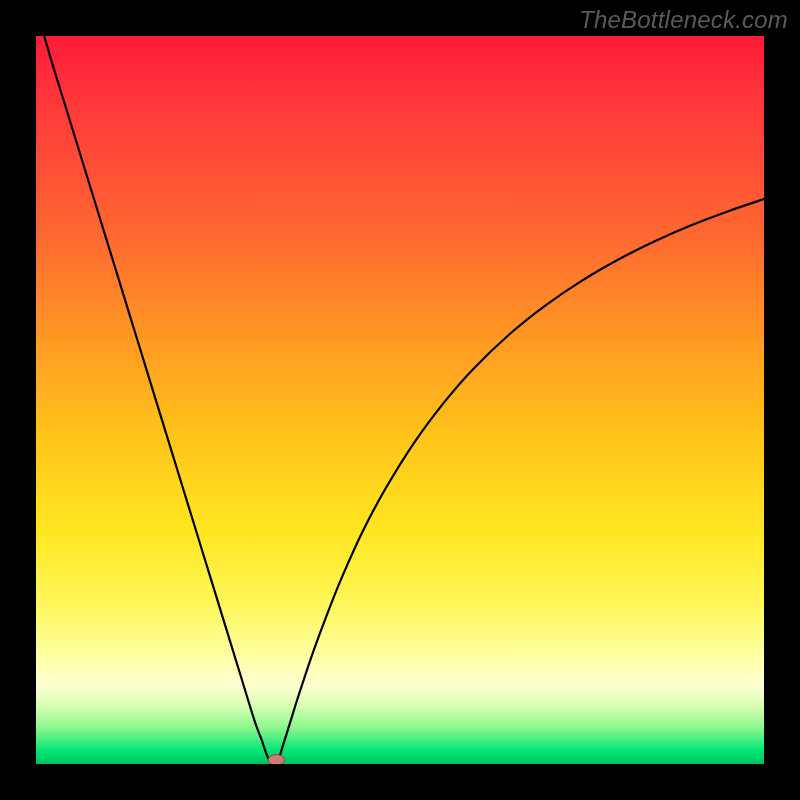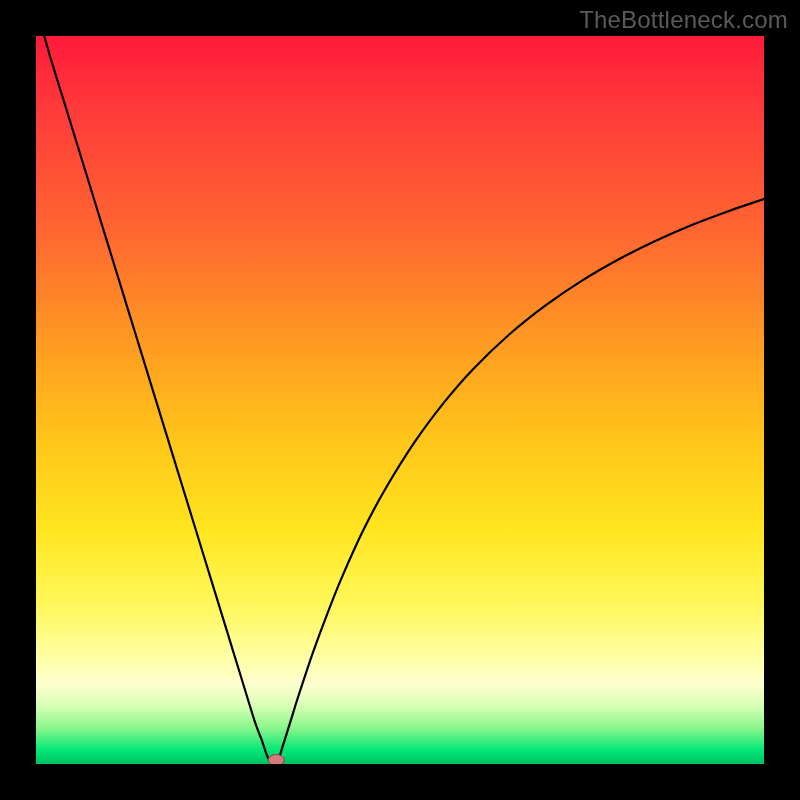--- a/index.html
+++ b/index.html
@@ -51,20 +51,21 @@
   }
   .watermark {
     position: absolute;
     top: 6px;
     right: 12px;
     color: #5a5a5a;
     font-size: 24px;
     font-weight: 500;
     letter-spacing: 0.2px;
     user-select: none;
+    font-style: italic;
   }
 </style>
 </head>
 <body>
 
 <div class="frame">
   <div class="plot">
     <svg class="overlay-svg" viewBox="0 0 728 728" preserveAspectRatio="none">
       <path id="curve-path" fill="none" stroke="#000000" stroke-width="2.2" stroke-linejoin="round" stroke-linecap="round" d="M 0,-29.120000000000005 C 2.4266666666666667,-20.626666666666665 9.706666666666667,5.460000000000036 14.56,21.840000000000032 C 19.413333333333334,38.22000000000003 24.26666666666667,53.386666666666635 29.12,69.15999999999997 C 33.973333333333336,84.9333333333333 38.82666666666667,100.70666666666669 43.68,116.48000000000002 C 48.53333333333333,132.25333333333336 53.38666666666667,148.0266666666666 58.24,163.79999999999995 C 63.093333333333334,179.5733333333333 67.94666666666666,195.34666666666666 72.8,211.12 C 77.65333333333334,226.89333333333335 82.50666666666666,242.66666666666666 87.36,258.44 C 92.21333333333334,274.21333333333337 97.06666666666668,289.98666666666674 101.92000000000002,305.76000000000005 C 106.77333333333335,321.53333333333336 111.62666666666668,337.3066666666667 116.48,353.08 C 121.33333333333333,368.8533333333333 126.18666666666667,384.62666666666667 131.04,400.4 C 135.89333333333332,416.1733333333333 140.74666666666667,431.94666666666666 145.6,447.71999999999997 C 150.45333333333332,463.4933333333333 155.30666666666667,479.26666666666665 160.16,495.03999999999996 C 165.01333333333332,510.8133333333333 169.86666666666667,526.5866666666667 174.72,542.36 C 179.57333333333332,558.1333333333333 184.42666666666668,573.9066666666668 189.28,589.6800000000001 C 194.13333333333333,605.4533333333334 198.9866666666667,621.2266666666667 203.84000000000003,637 C 208.69333333333336,652.7733333333333 214.76000000000002,673.1573333333333 218.4,684.32 C 222.04,695.4826666666668 223.25333333333333,697.424 225.68,703.976 C 228.10666666666668,710.528 230.53333333333333,719.6279999999999 232.96,723.632 C 235.38666666666668,727.636 237.81333333333333,730.6693333333333 240.24,728 C 242.66666666666669,725.3306666666667 245.09333333333336,714.896 247.52,707.616 C 249.94666666666666,700.336 252.37333333333333,692.0853333333334 254.79999999999998,684.32 C 257.22666666666663,676.5546666666667 258.44,672.1866666666667 262.08,661.024 C 265.71999999999997,649.8613333333333 271.78666666666663,631.176 276.64,617.344 C 281.49333333333334,603.5120000000001 286.34666666666664,590.6506666666666 291.2,578.0319999999999 C 296.05333333333334,565.4133333333333 299.6933333333333,555.7066666666667 305.76,541.6320000000001 C 311.82666666666665,527.5573333333334 320.32000000000005,508.38666666666666 327.6,493.584 C 334.88,478.78133333333335 340.94666666666666,467.37600000000003 349.44,452.81600000000003 C 357.93333333333334,438.25600000000003 368.85333333333335,420.54133333333334 378.56,406.224 C 388.26666666666665,391.90666666666664 397.9733333333334,379.0453333333333 407.68000000000006,366.912 C 417.3866666666667,354.77866666666665 425.88,344.8293333333333 436.8,333.424 C 447.72,322.01866666666666 461.06666666666666,309.1573333333333 473.2,298.48 C 485.3333333333333,287.8026666666667 497.46666666666664,278.3386666666667 509.59999999999997,269.36 C 521.7333333333333,260.3813333333333 533.8666666666667,252.25199999999995 546,244.60799999999995 C 558.1333333333333,236.96399999999994 570.2666666666667,230.04800000000003 582.4,223.49600000000004 C 594.5333333333333,216.94400000000005 606.6666666666666,210.99866666666674 618.8,205.29600000000005 C 630.9333333333333,199.59333333333336 643.0666666666667,194.25466666666665 655.2,189.27999999999997 C 667.3333333333334,184.3053333333333 679.4666666666667,179.81599999999995 691.6,175.44799999999998 C 703.7333333333333,171.08 721.9333333333334,165.13466666666676 728,163.07200000000012"></path>
       <ellipse id="marker-dot" rx="8" ry="5.5" cx="240.24" cy="724" fill="#d47a7a" stroke="#8b4a4a" stroke-width="1"></ellipse>

